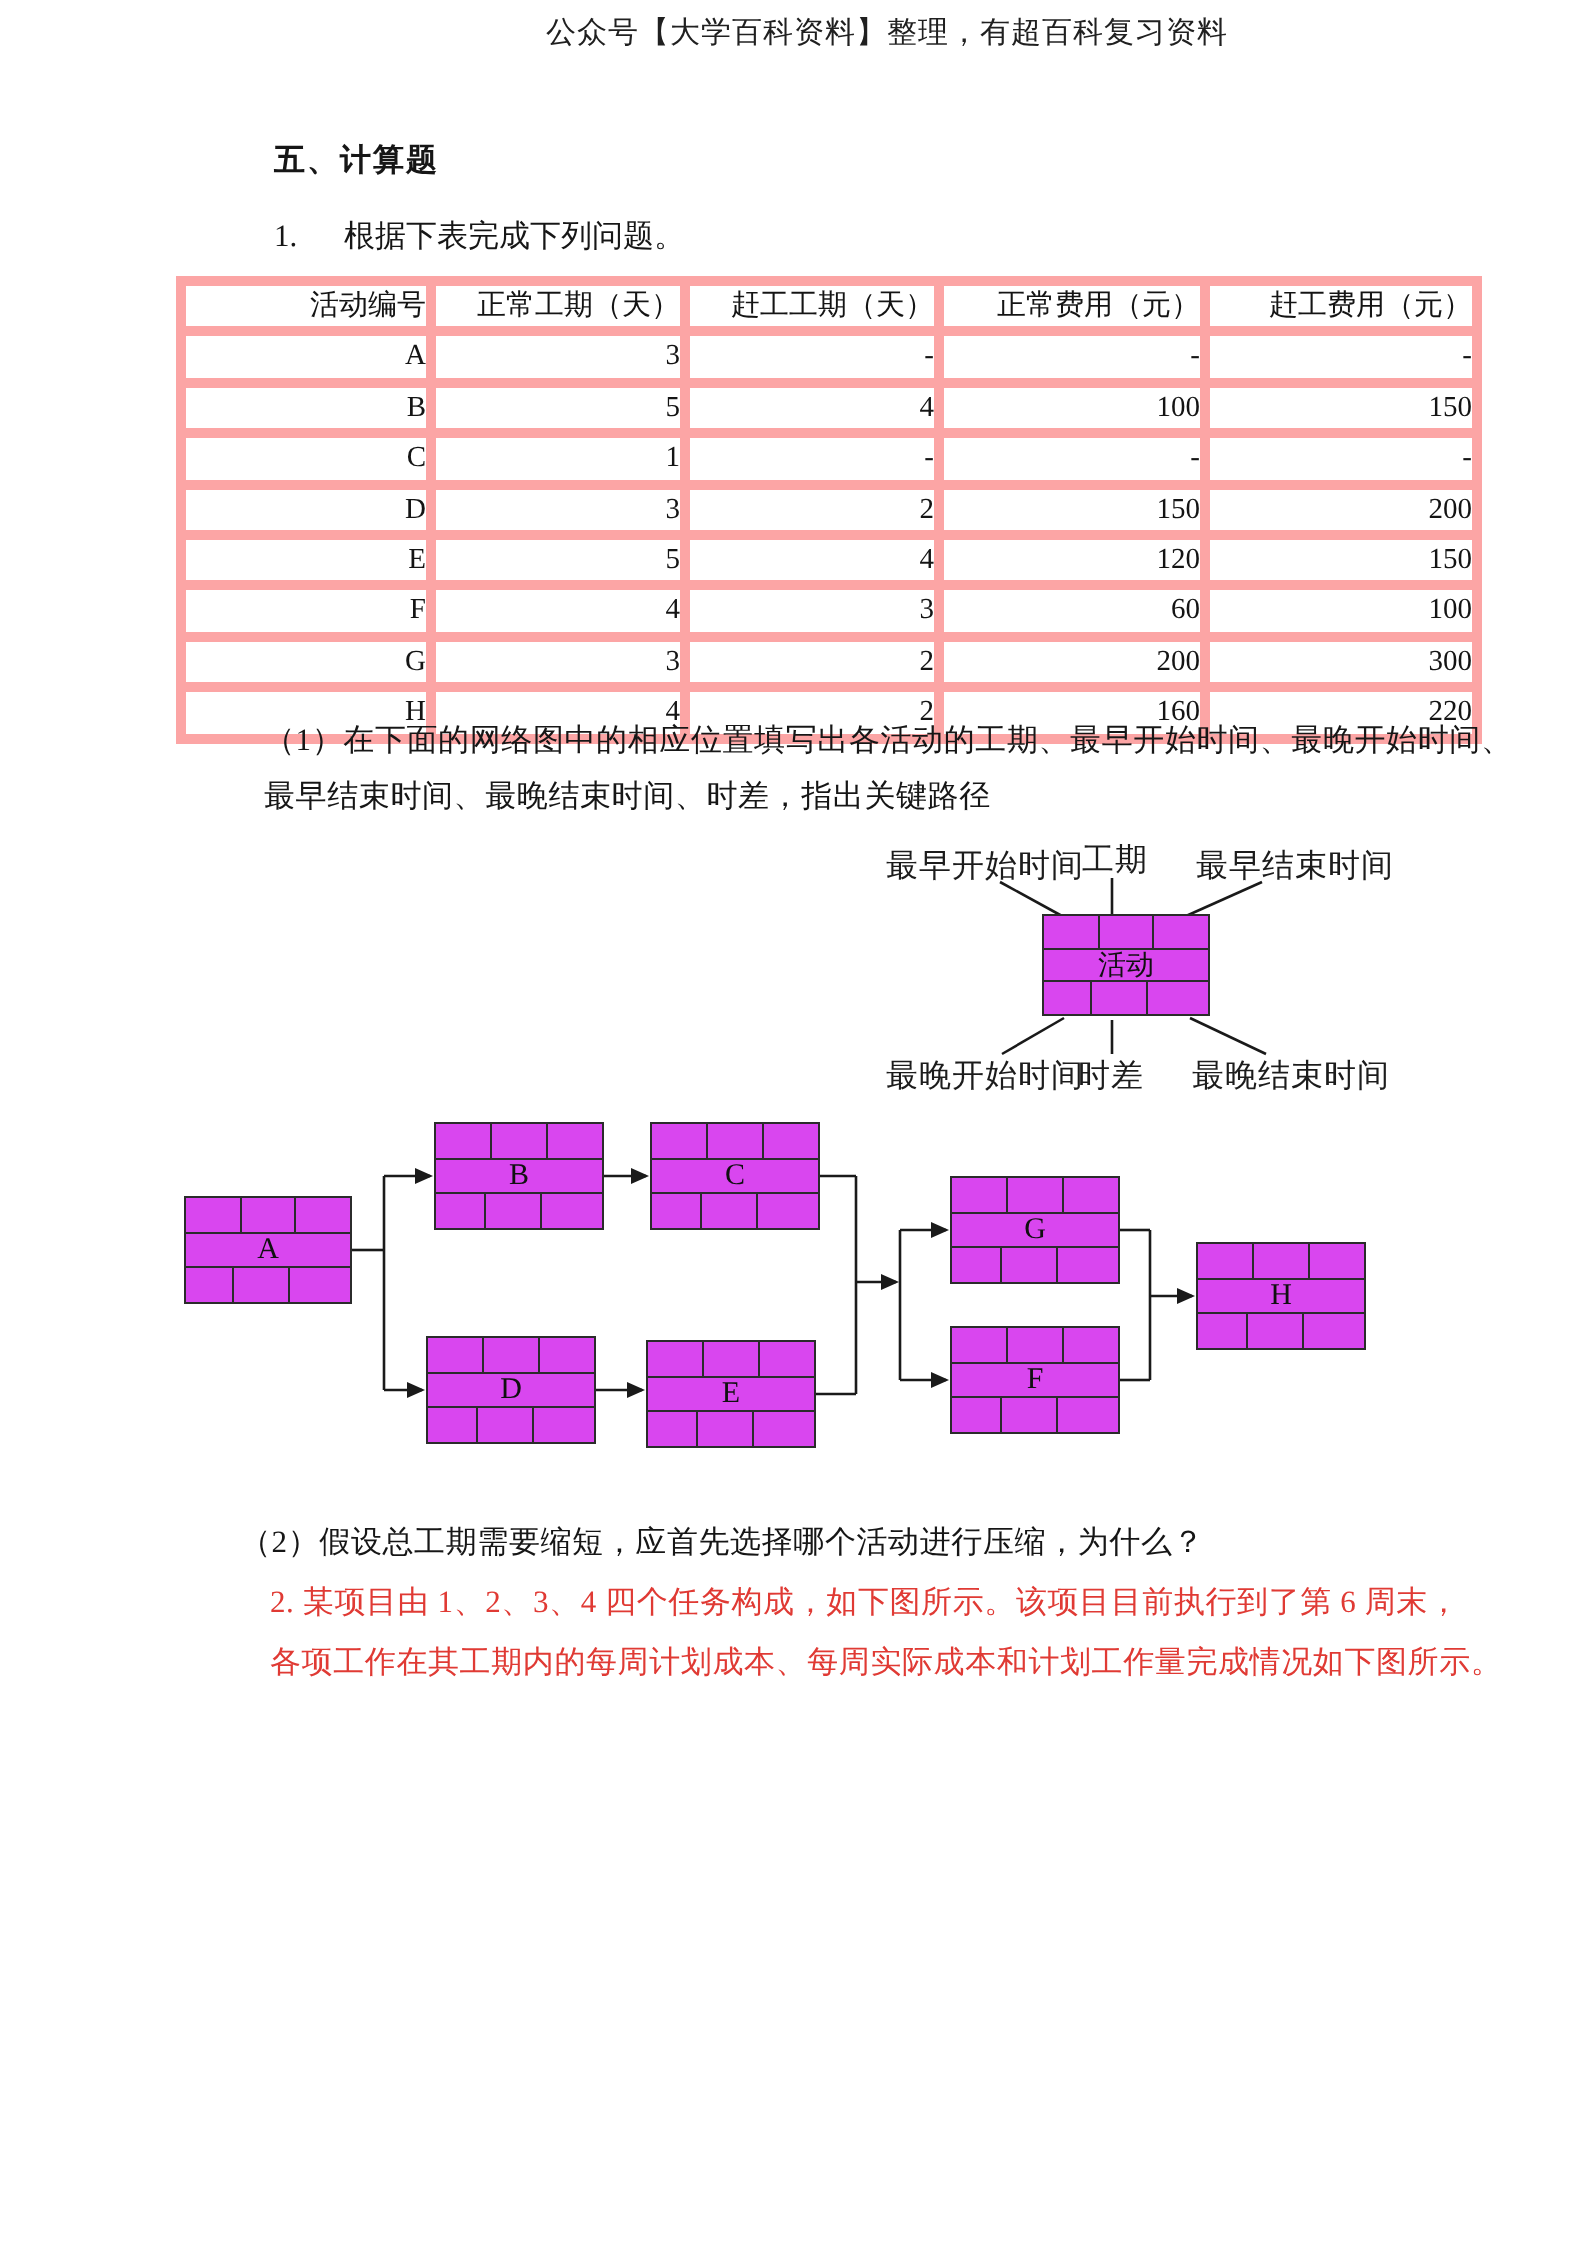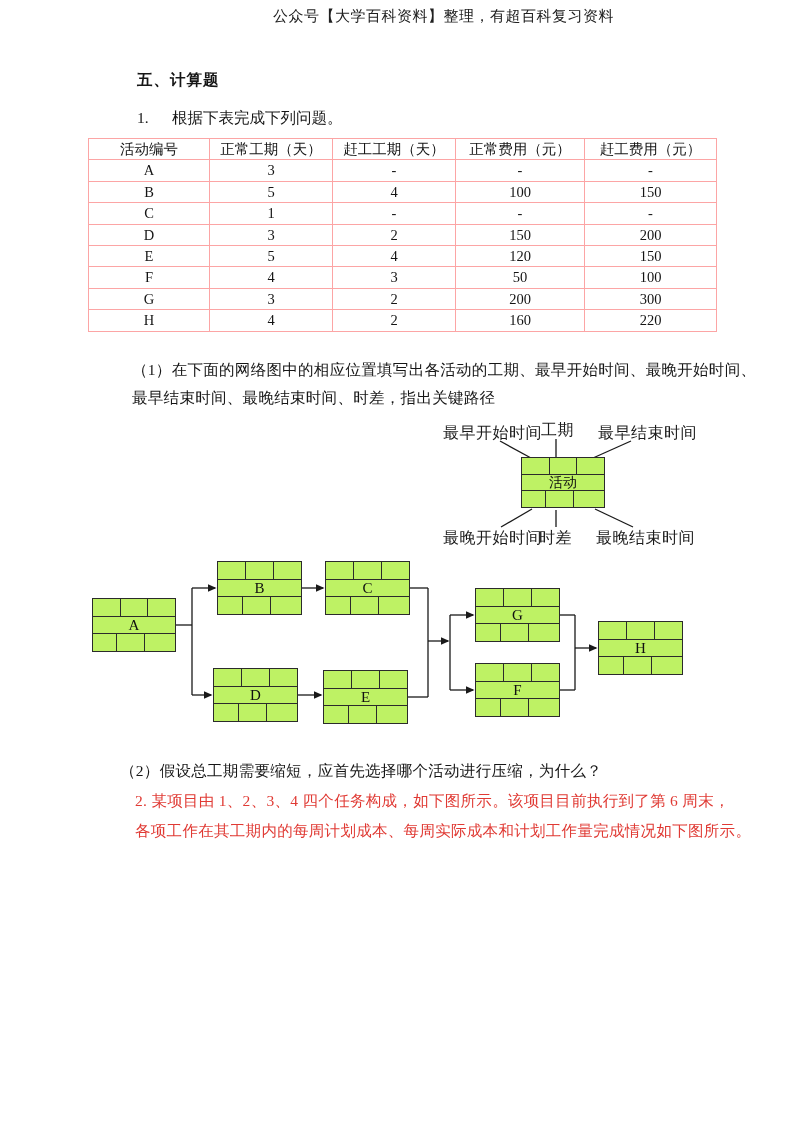--- a/index.html
+++ b/index.html
@@ -4,32 +4,32 @@
 <style>
   html,body{margin:0;padding:0;background:#ffffff;}
   body{width:793px;height:1122px;position:relative;overflow:hidden;
        font-family:"Liberation Serif","DejaVu Serif",serif;color:#161616;}
   .abs{position:absolute;padding-left:47px;}
   .doc-header{top:7px;left:0;width:100%;text-align:center;font-size:15px;color:#202020;letter-spacing:0.5px;}
   .sec-heading{left:90px;top:70px;font-size:15.5px;font-weight:bold;letter-spacing:1px;}
   .q1-line{left:90px;top:108px;font-size:15.5px;}
   .q1-line .q-marker{display:inline-block;width:35px;}
   table.activity{position:absolute;left:88px;top:138px;width:623px;border-collapse:collapse;table-layout:fixed;}
-  table.activity th,table.activity td{border:1px solid #fca5a5;text-align:center;vertical-align:middle;
+  table.activity th,table.activity td{border:5px solid #fca5a5;text-align:right;vertical-align:middle;
        font-size:14.5px;font-weight:normal;color:#141414;height:20.4px;padding:0;line-height:1;}
   .para{font-size:15.5px;letter-spacing:0.3px;white-space:nowrap;}
   .p-sub1a{left:85px;top:360px;}
   .p-sub1b{left:85px;top:388px;text-align:center;}
   .p-sub2{left:73px;top:761px;}
   .red{color:#e03a34;}
   .p-q2a{left:88px;top:791px;}
   .p-q2b{left:88px;top:821px;}
   .lbl{position:absolute;font-size:16px;color:#1c1c1c;white-space:nowrap;letter-spacing:0.5px;}
   svg.wires{position:absolute;left:0;top:0;z-index:1;pointer-events:none;}
-  .node{position:absolute;z-index:2;background:#bef264;border:1px solid #2b2b2b;display:flex;flex-direction:column;box-sizing:border-box;}
+  .node{position:absolute;z-index:2;background:#d946ef;border:1px solid #2b2b2b;display:flex;flex-direction:column;box-sizing:border-box;}
   .nrow{flex:1;display:flex;min-height:0;}
   .nrow.top,.nrow.mid{border-bottom:1px solid #2b2b2b;}
   .nrow.mid{align-items:center;justify-content:center;}
   .cell{flex:1;}
   .cell + .cell{border-left:1px solid #2b2b2b;}
   .nrow.bot .cell:first-child{flex:0.88;}
   .nrow.bot .cell:last-child{flex:1.12;}
   .nlabel{font-size:15px;color:#101010;}
 </style>
 </head>
@@ -86,21 +86,21 @@
       <td>E</td>
         <td>5</td>
         <td>4</td>
         <td>120</td>
         <td>150</td>
     </tr>
     <tr>
       <td>F</td>
         <td>4</td>
         <td>3</td>
-        <td>50</td>
+        <td>60</td>
         <td>100</td>
     </tr>
     <tr>
       <td>G</td>
         <td>3</td>
         <td>2</td>
         <td>200</td>
         <td>300</td>
     </tr>
     <tr>

